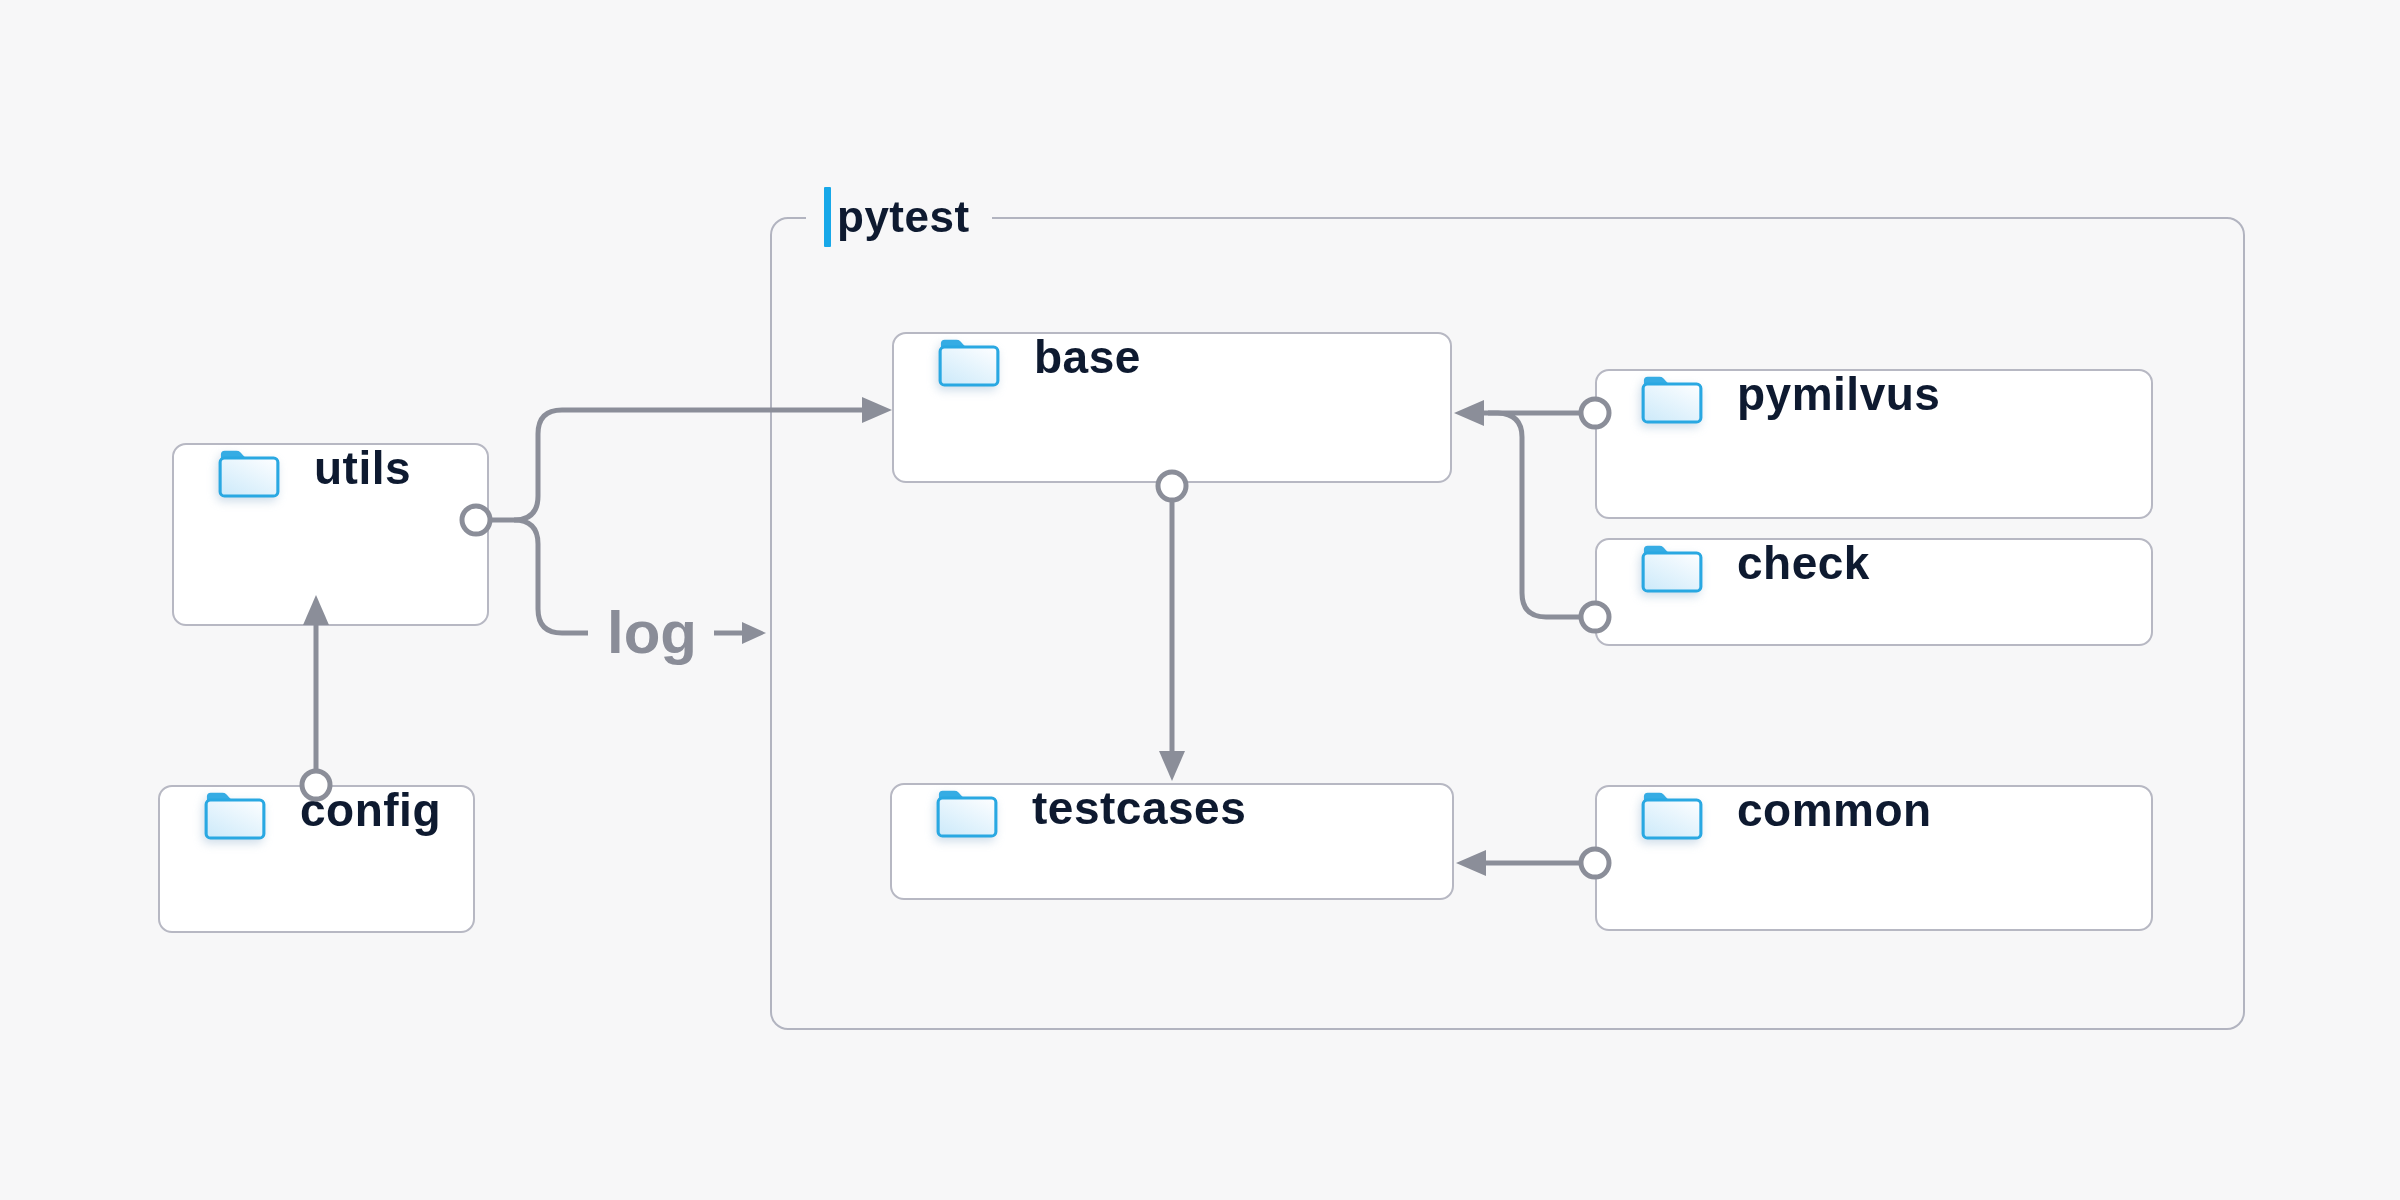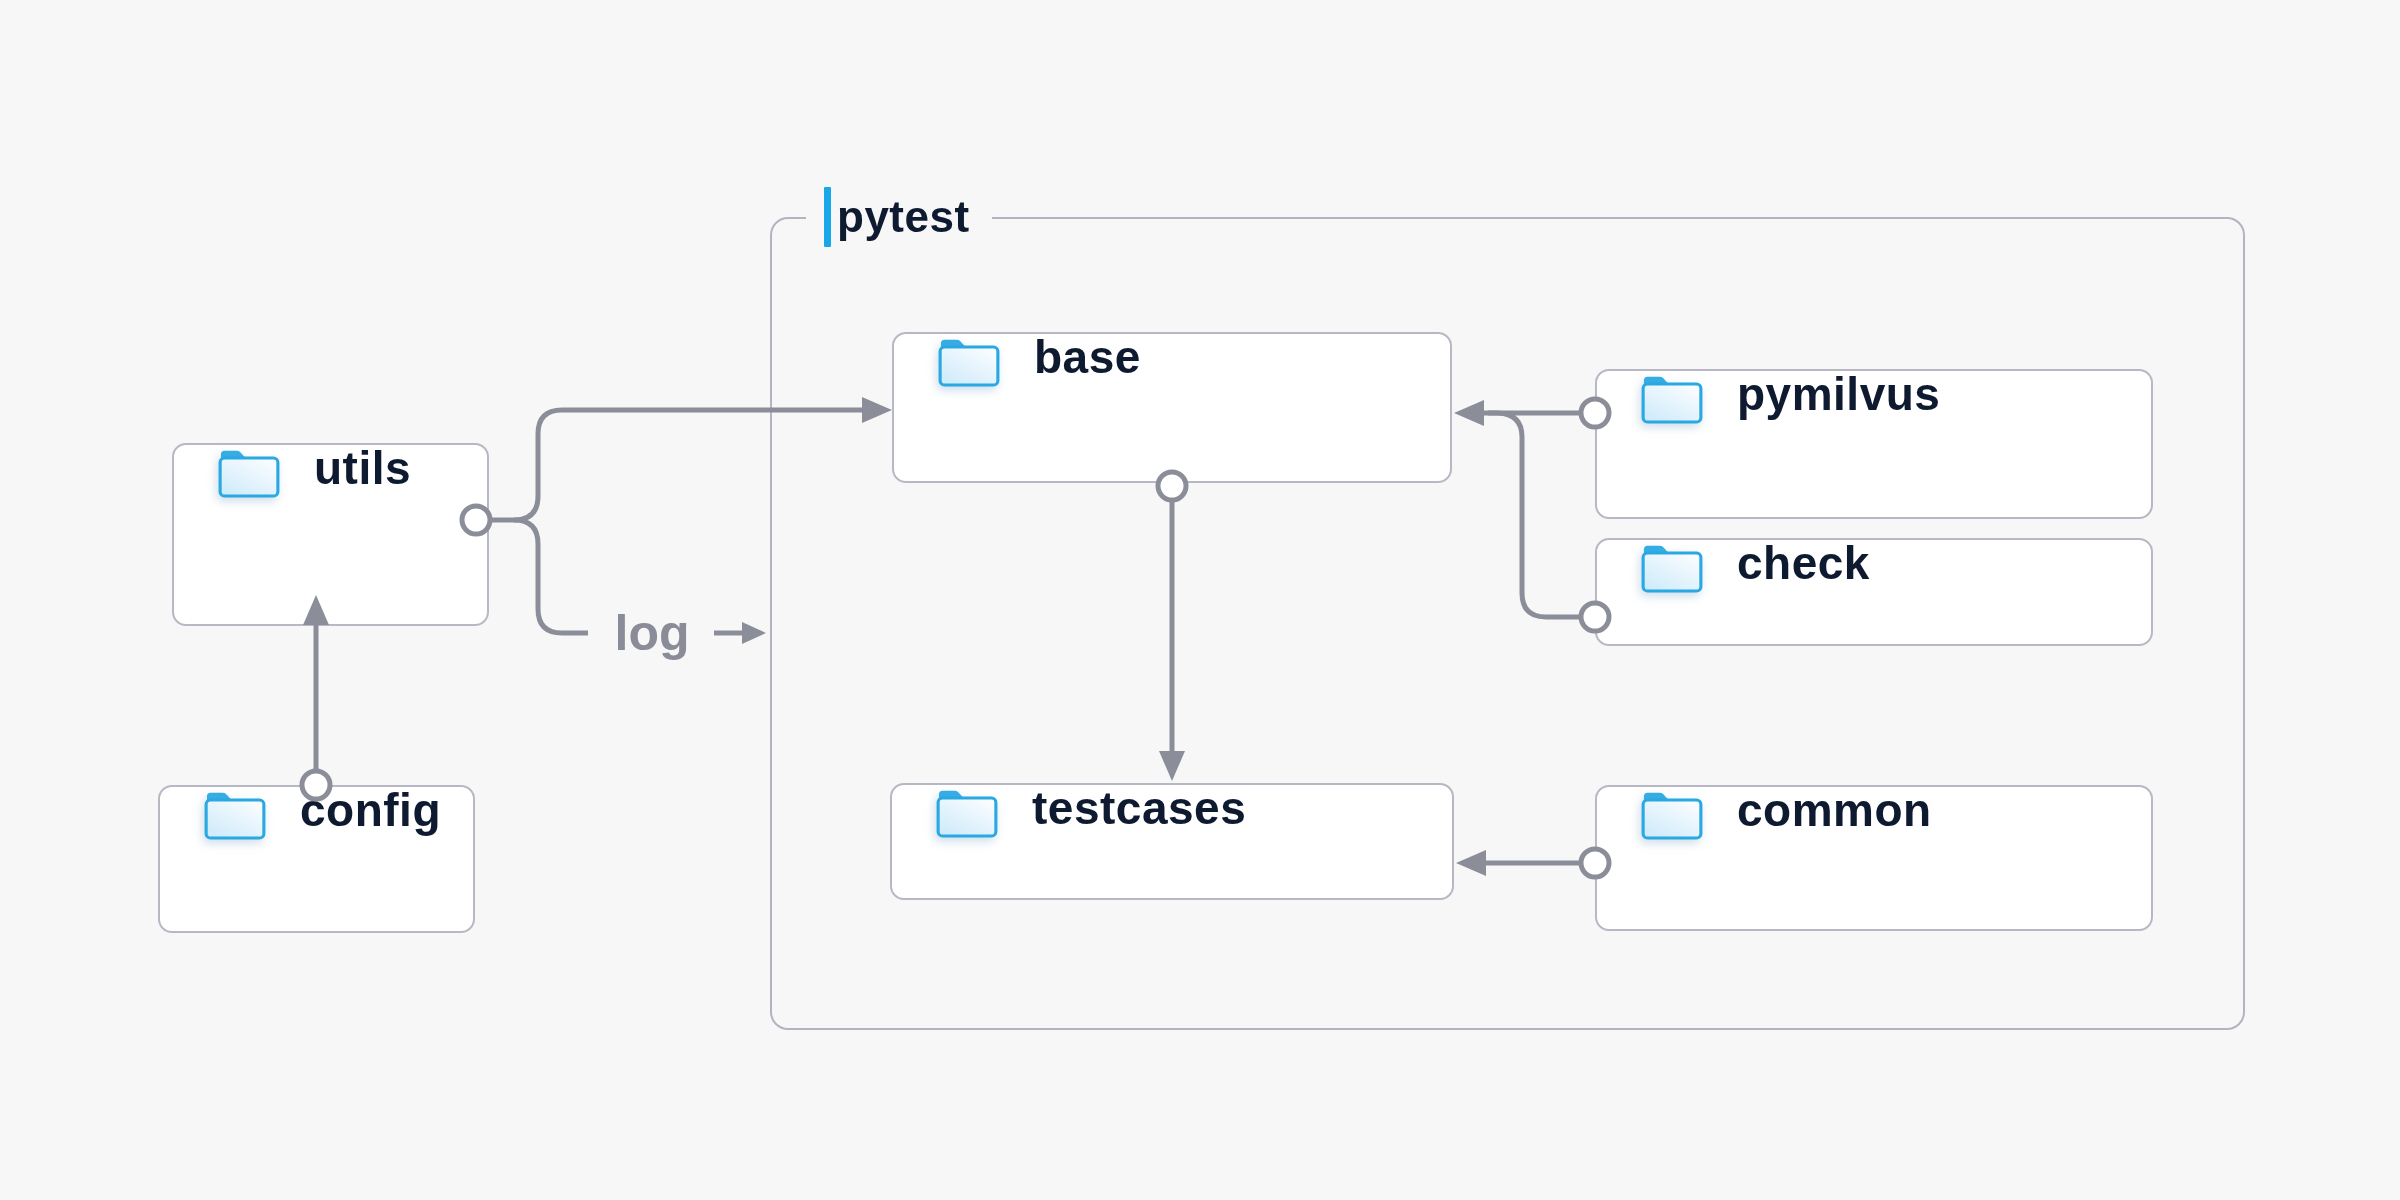--- a/index.html
+++ b/index.html
@@ -46,21 +46,21 @@
   #node-config   {left:158px; top:785px; width:317px; height:148px;}
   #node-base     {left:892px; top:332px; width:560px; height:151px;}
   #node-pymilvus {left:1595px;top:333px; width:558px; height:150px;margin-top:36px;}
   #node-check    {left:1595px;top:538px; width:558px; height:108px;}
   #node-testcases{left:890px; top:783px; width:564px; height:117px;}
   #node-common   {left:1595px;top:785px; width:558px; height:146px;}
 
   
   .log-label{
     position:absolute;left:598px;top:605px;width:108px;z-index:4;
-    text-align:center;font-size:50px;font-weight:600;color:#8a8d98;
+    text-align:center;font-size:60px;font-weight:600;color:#8a8d98;
     line-height:56px;white-space:nowrap;
   }
 
   
   svg.edges{position:absolute;left:0;top:0;z-index:10;pointer-events:none;}
   .edge-line{fill:none;stroke:#8b8e99;stroke-width:5;}
   .edge-head{fill:#8b8e99;stroke:none;}
   .edge-dot{fill:#ffffff;stroke:#8b8e99;stroke-width:5;}
 </style>
 </head>

